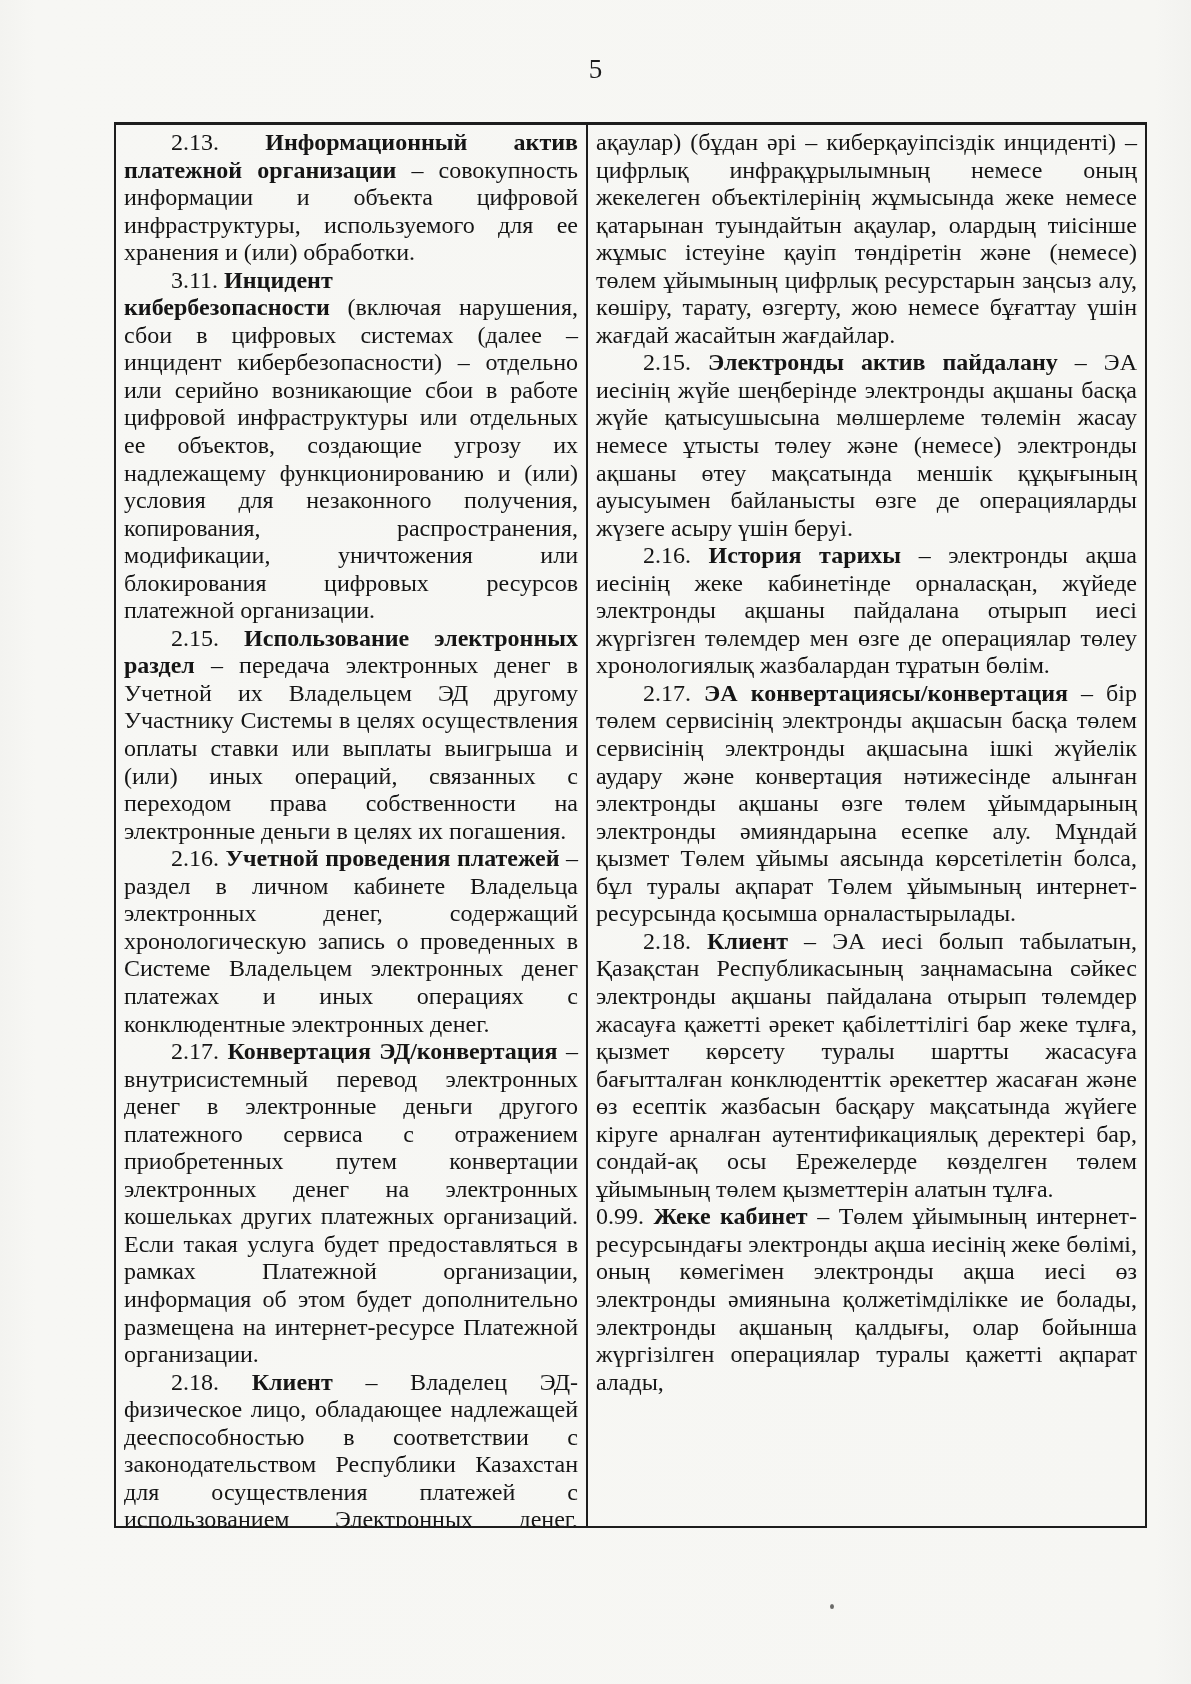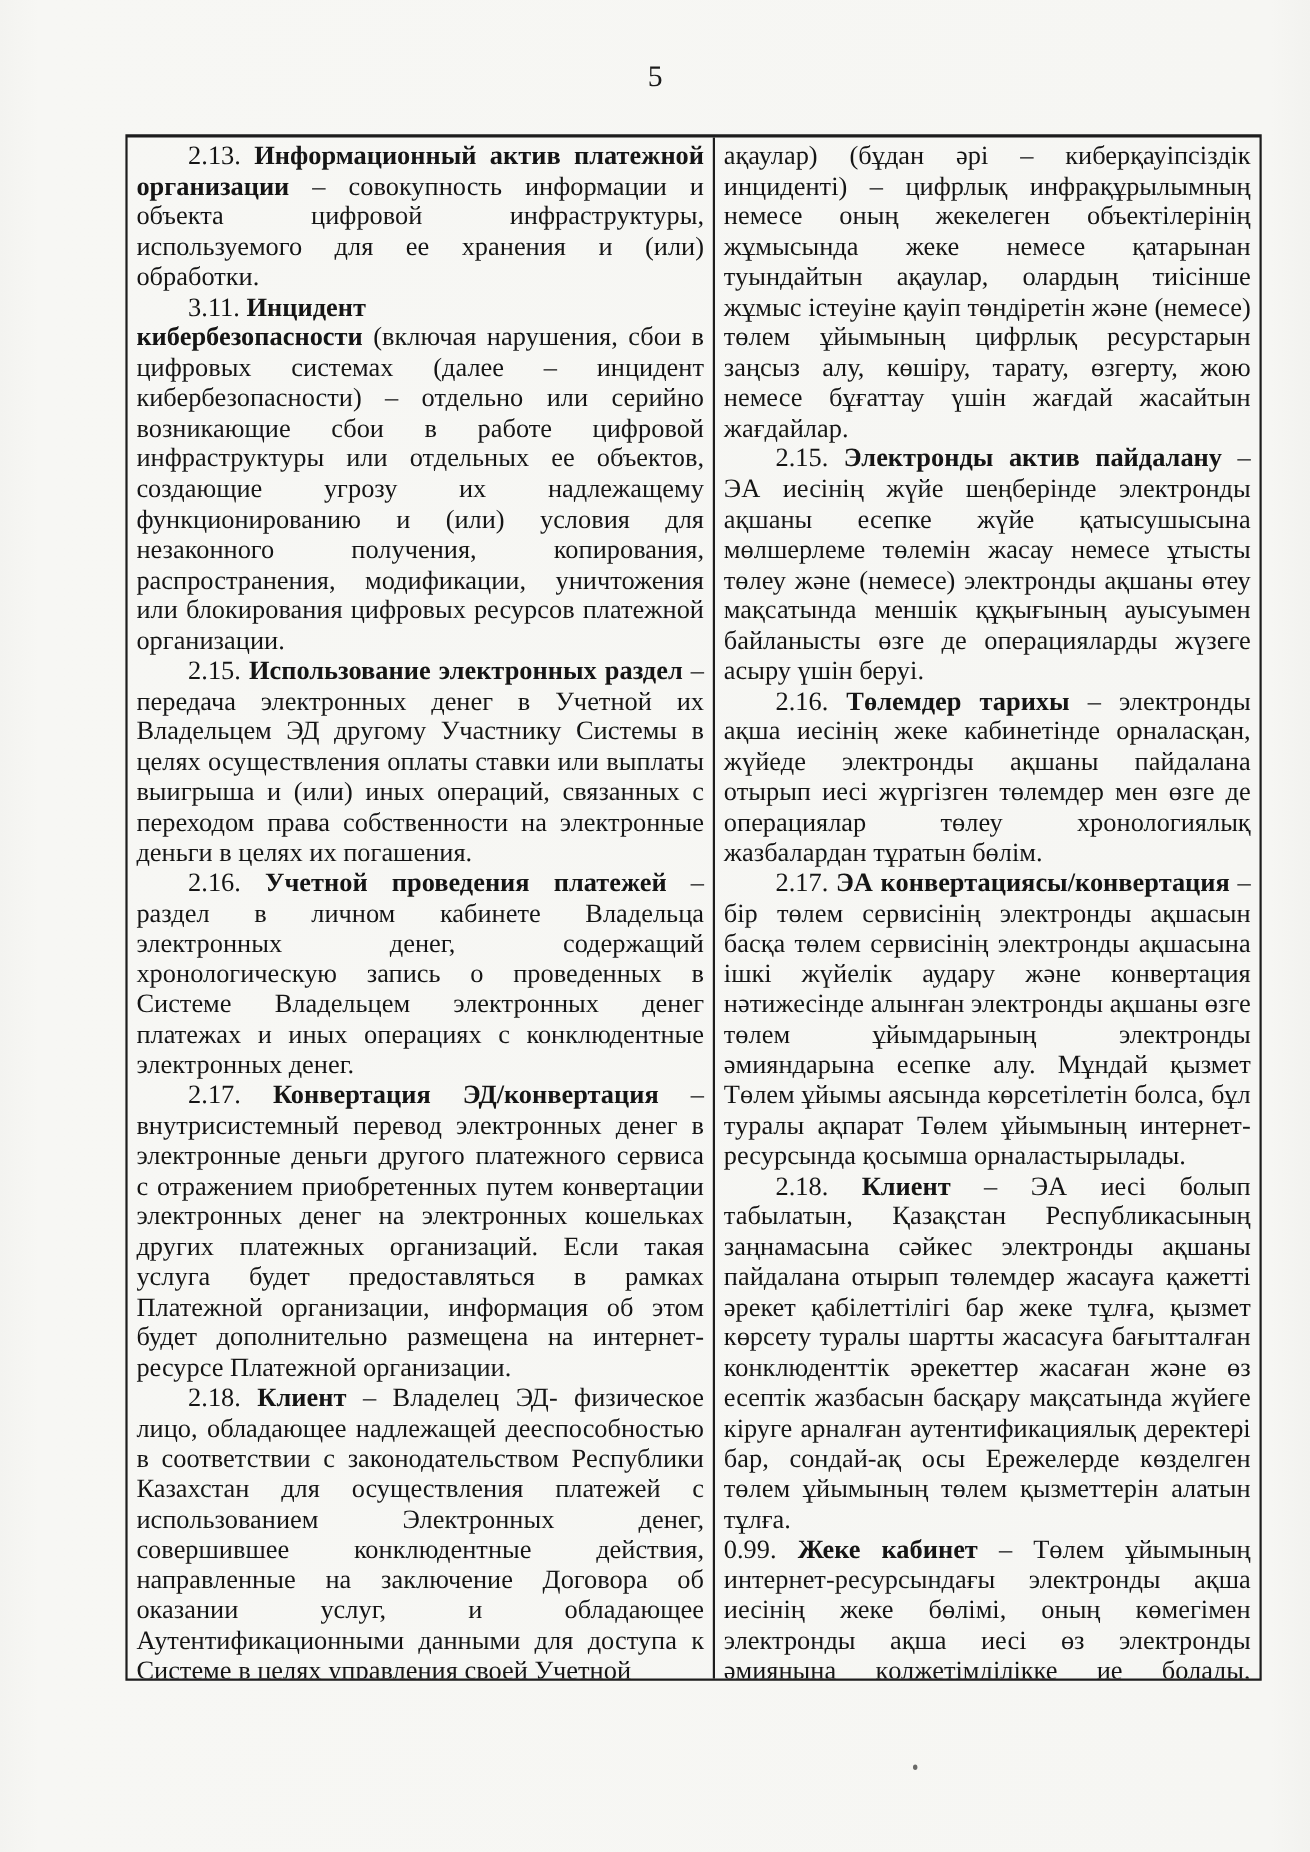--- a/index.html
+++ b/index.html
@@ -37,21 +37,21 @@
     border: 2px solid #1d1d1d;
     border-top-width: 3px;
     display: flex;
   }
   .cell {
     box-sizing: border-box;
     padding: 4px 8px 0 8px;
     overflow: hidden;
   }
   .cell-left {
-    width: 534px;
+    width: 472px;
     border-right: 2px solid #1d1d1d;
   }
   .cell-right {
     flex: 1;
   }
   .para {
     margin: 0;
     font-size: 24px;
     line-height: 27.55px;
     text-align: justify;
@@ -81,22 +81,22 @@
         <p class="para indent"><span>2.13. </span><b>Информационный актив платежной организации</b><span> – совокупность информации и объекта цифровой инфраструктуры, используемого для ее хранения и (или) обработки.</span></p>
         <p class="para indent"><span>3.11. </span><b>Инцидент
 кибербезопасности</b><span> (включая нарушения, сбои в цифровых системах (далее – инцидент кибербезопасности) – отдельно или серийно возникающие сбои в работе цифровой инфраструктуры или отдельных ее объектов, создающие угрозу их надлежащему функционированию и (или) условия для незаконного получения, копирования, распространения, модификации, уничтожения или блокирования цифровых ресурсов платежной организации.</span></p>
         <p class="para indent"><span>2.15. </span><b>Использование электронных раздел</b><span> – передача электронных денег в Учетной их Владельцем ЭД другому Участнику Системы в целях осуществления оплаты ставки или выплаты выигрыша и (или) иных операций, связанных с переходом права собственности на электронные деньги в целях их погашения.</span></p>
         <p class="para indent"><span>2.16. </span><b>Учетной проведения платежей</b><span> – раздел в личном кабинете Владельца электронных денег, содержащий хронологическую запись о проведенных в Системе Владельцем электронных денег платежах и иных операциях с конклюдентные электронных денег.</span></p>
         <p class="para indent"><span>2.17. </span><b>Конвертация ЭД/конвертация</b><span> – внутрисистемный перевод электронных денег в электронные деньги другого платежного сервиса с отражением приобретенных путем конвертации электронных денег на электронных кошельках других платежных организаций. Если такая услуга будет предоставляться в рамках Платежной организации, информация об этом будет дополнительно размещена на интернет-ресурсе Платежной организации.</span></p>
         <p class="para indent"><span>2.18. </span><b>Клиент</b><span> – Владелец ЭД- физическое лицо, обладающее надлежащей дееспособностью в соответствии с законодательством Республики Казахстан для осуществления платежей с использованием Электронных денег, совершившее конклюдентные действия, направленные на заключение Договора об оказании услуг, и обладающее Аутентификационными данными для доступа к Системе в целях управления своей Учетной</span></p>
       </div>
     <div class="cell cell-right">
         <p class="para"><span>ақаулар) (бұдан әрі – киберқауіпсіздік инциденті) – цифрлық инфрақұрылымның немесе оның жекелеген объектілерінің жұмысында жеке немесе қатарынан туындайтын ақаулар, олардың тиісінше жұмыс істеуіне қауіп төндіретін және (немесе) төлем ұйымының цифрлық ресурстарын заңсыз алу, көшіру, тарату, өзгерту, жою немесе бұғаттау үшін жағдай жасайтын жағдайлар.</span></p>
-        <p class="para indent"><span>2.15. </span><b>Электронды актив пайдалану</b><span> – ЭА иесінің жүйе шеңберінде электронды ақшаны есепке жүйе қатысушысына мөлшерлеме төлемін жасау немесе ұтысты төлеу және (немесе) электронды ақшаны өтеу мақсатында меншік құқығының ауысуымен байланысты өзге де операцияларды жүзеге асыру үшін беруі.</span></p>
-        <p class="para indent"><span>2.16. </span><b>Төлемдер тарихы</b><span> – электронды ақша иесінің жеке кабинетінде орналасқан, жүйеде электронды ақшаны пайдалана отырып иесі жүргізген төлемдер мен өзге де операциялар төлеу хронологиялық жазбалардан тұратын бөлім.</span></p>
+        <p class="para indent"><span>2.15. </span><b>Электронды актив пайдалану</b><span> – ЭА иесінің жүйе шеңберінде электронды ақшаны басқа жүйе қатысушысына мөлшерлеме төлемін жасау немесе ұтысты төлеу және (немесе) электронды ақшаны өтеу мақсатында меншік құқығының ауысуымен байланысты өзге де операцияларды жүзеге асыру үшін беруі.</span></p>
+        <p class="para indent"><span>2.16. </span><b>История тарихы</b><span> – электронды ақша иесінің жеке кабинетінде орналасқан, жүйеде электронды ақшаны пайдалана отырып иесі жүргізген төлемдер мен өзге де операциялар төлеу хронологиялық жазбалардан тұратын бөлім.</span></p>
         <p class="para indent"><span>2.17. </span><b>ЭА конвертациясы/конвертация</b><span> – бір төлем сервисінің электронды ақшасын басқа төлем сервисінің электронды ақшасына ішкі жүйелік аудару және конвертация нәтижесінде алынған электронды ақшаны өзге төлем ұйымдарының электронды әмияндарына есепке алу. Мұндай қызмет Төлем ұйымы аясында көрсетілетін болса, бұл туралы ақпарат Төлем ұйымының интернет-ресурсында қосымша орналастырылады.</span></p>
         <p class="para indent"><span>2.18. </span><b>Клиент</b><span> – ЭА иесі болып табылатын, Қазақстан Республикасының заңнамасына сәйкес электронды ақшаны пайдалана отырып төлемдер жасауға қажетті әрекет қабілеттілігі бар жеке тұлға, қызмет көрсету туралы шартты жасасуға бағытталған конклюденттік әрекеттер жасаған және өз есептік жазбасын басқару мақсатында жүйеге кіруге арналған аутентификациялық деректері бар, сондай-ақ осы Ережелерде көзделген төлем ұйымының төлем қызметтерін алатын тұлға.</span></p>
         <p class="para"><span>0.99. </span><b>Жеке кабинет</b><span> – Төлем ұйымының интернет-ресурсындағы электронды ақша иесінің жеке бөлімі, оның көмегімен электронды ақша иесі өз электронды әмиянына қолжетімділікке ие болады, электронды ақшаның қалдығы, олар бойынша жүргізілген операциялар туралы қажетті ақпарат алады,</span></p>
       </div>
   </div>
 
   <div class="speck"></div>
 </div>
 
 </body></html>

